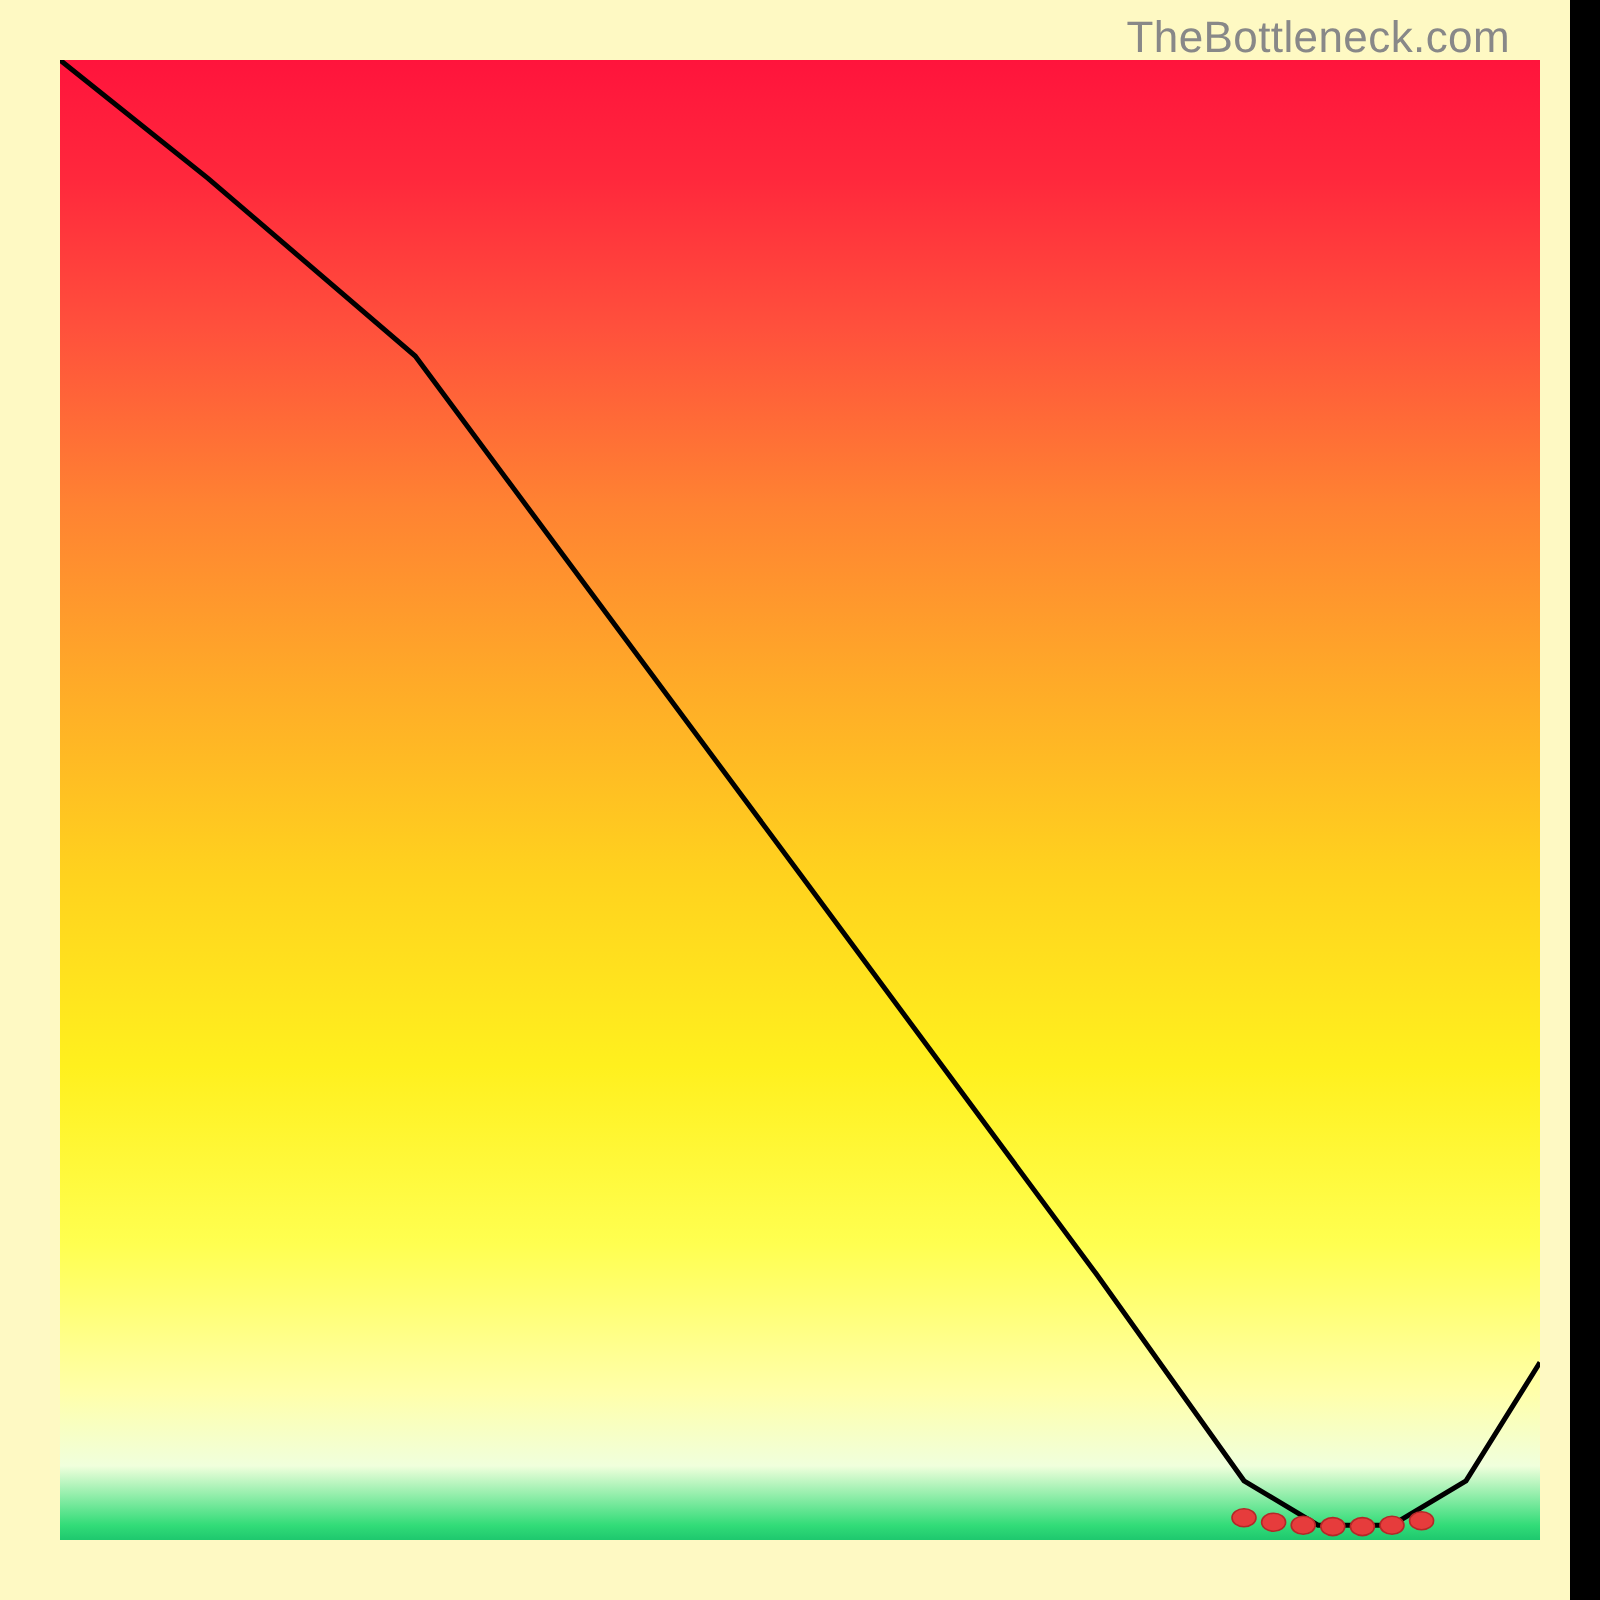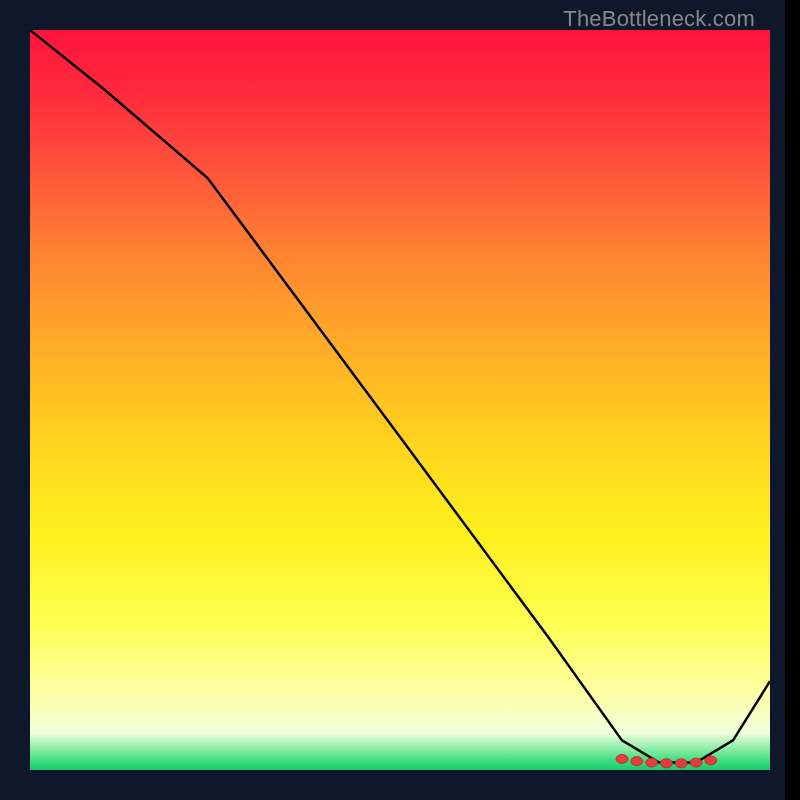--- a/index.html
+++ b/index.html
@@ -1,21 +1,21 @@
 <!DOCTYPE html>
 <html><head>
 <meta charset="utf-8">
 <style>
   * { margin: 0; padding: 0; box-sizing: border-box; }
   html, body { width: 800px; height: 800px; overflow: hidden; background: #000; }
   .chart-container {
     position: relative;
     width: 785px;
     height: 800px;
-    background: #0f172a;
+    background: #fef9c3;
   }
   .plot-area {
     position: absolute;
     left: 30px;
     top: 30px;
     width: 740px;
     height: 740px;
     background: linear-gradient(to bottom,
       rgb(255, 20, 60) 0%,
       rgb(255, 40, 60) 8%,

